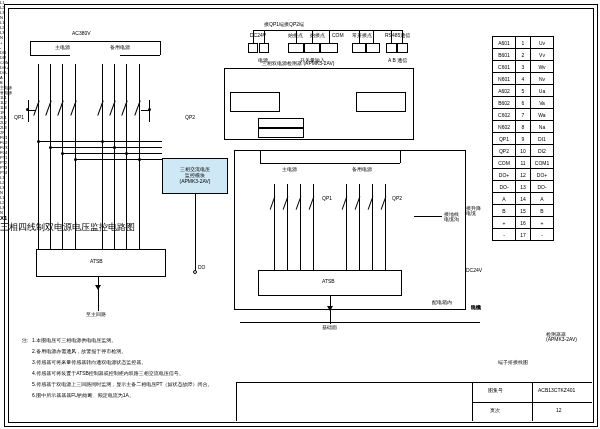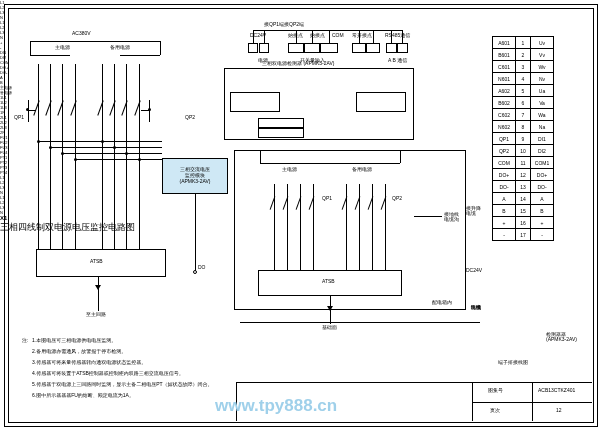--- a/index.html
+++ b/index.html
@@ -345,15 +345,14 @@
   <div class="ln vl" style="left:532px;top:382px;height:39px;"></div>
   <div class="ln hl" style="left:472px;top:402px;width:120px;"></div>
   <div class="ln vl" style="left:236px;top:382px;height:39px;"></div>
 
   <div class="txt6" style="left:288px;top:397px;font-size:9px;">三相四线制双电源电压监控电路图</div>
   <div class="txt" style="left:488px;top:388px;">图集号</div>
   <div class="txt" style="left:538px;top:388px;">ACB13CTKZ401</div>
   <div class="txt" style="left:490px;top:408px;">页次</div>
   <div class="txt" style="left:556px;top:408px;">12</div>
 
-  <div class="wm">www.tpy888.cn</div>
 
 </div>
 
 </body></html>

